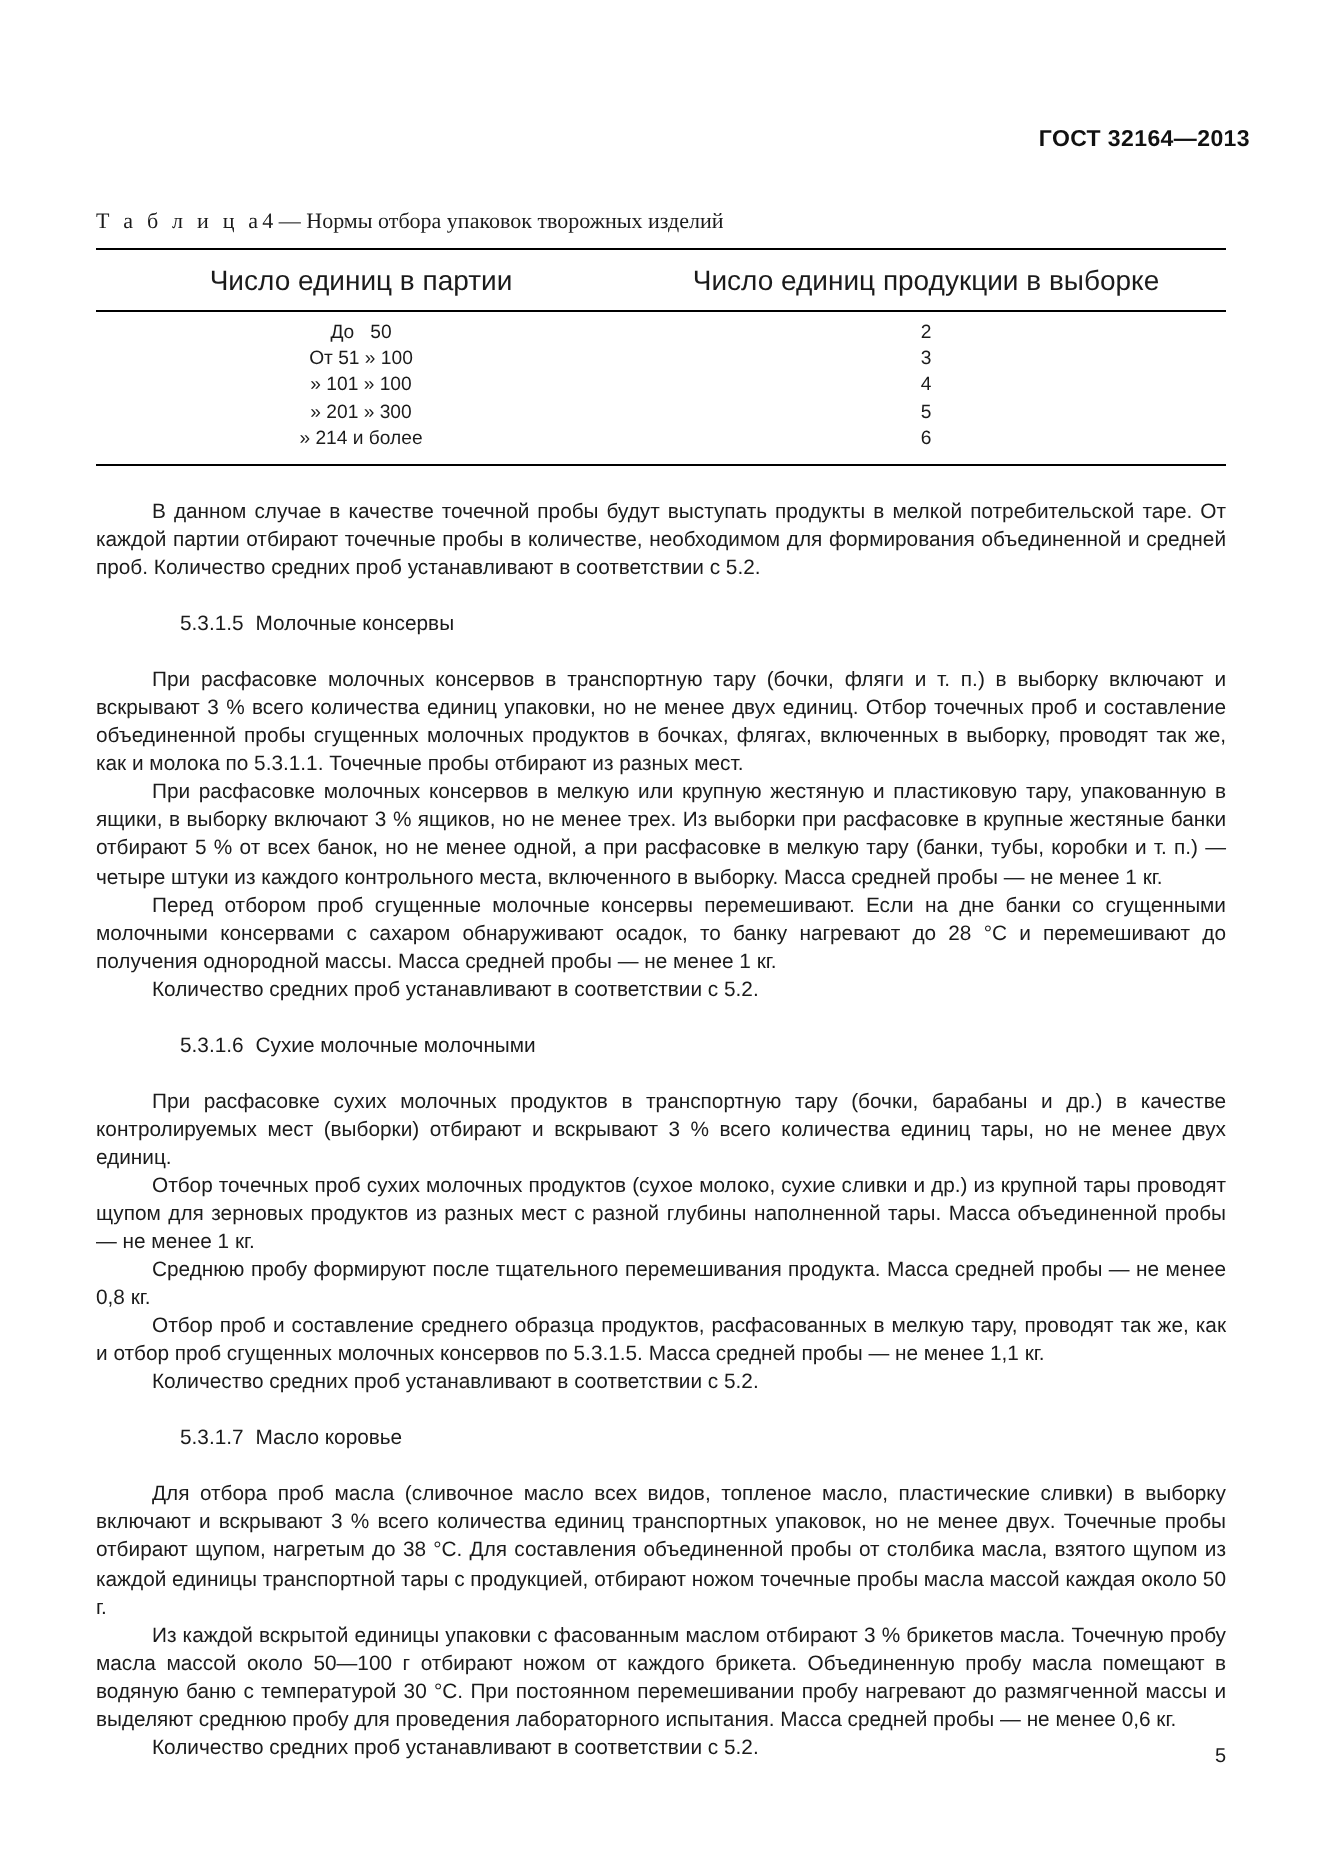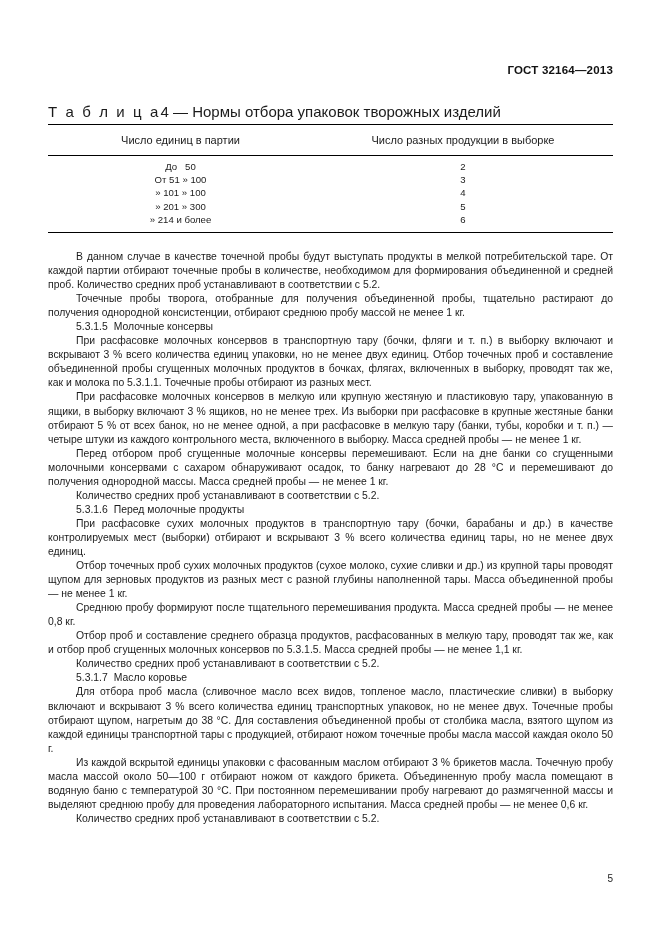--- a/index.html
+++ b/index.html
@@ -21,21 +21,21 @@
     left: 0; top: 0;
     width: 661px;
     height: 936px;
     overflow: hidden;
   }
 
   
   .page-header {
     position: absolute;
     left: 48px;
-    right: 48px;
+    right: 36px;
     top: 60px;
     height: 18px;
     text-align: right;
   }
   .page-header .doc-code {
     font-size: 11.5px;
     font-weight: bold;
     letter-spacing: 0.2px;
     color: #111;
     white-space: nowrap;
@@ -52,41 +52,42 @@
   p.para {
     margin: 0;
     font-size: 10.4px;
     line-height: 14.05px;
     text-align: justify;
     text-indent: 28px;
     color: #1b1b1b;
     hyphens: none;
   }
   p.clause {
-    margin: 0;
+    margin: 14px;
     font-size: 10.4px;
     line-height: 14.05px;
     text-indent: 28px;
     text-align: left;
     color: #1b1b1b;
   }
   .clause-num {
     white-space: nowrap;
   }
   .clause-title {
     margin-left: 6px;
   }
 
   
   .table-caption {
     margin: 15px 0 6px 0;
-    font-size: 15px;
+    font-size: 11px;
     line-height: 13px;
     color: #1b1b1b;
     white-space: nowrap;
+    font-family: Liberation Serif, serif;
   }
   .table-caption .tbl-word {
     letter-spacing: 2.1px;
   }
   .table-caption .tbl-num {
     letter-spacing: 0;
   }
 
   table.norm-table {
     border-collapse: collapse;
@@ -98,21 +99,21 @@
   table.norm-table td {
     border: 0;
     padding: 0;
     vertical-align: top;
   }
   table.norm-table thead th {
     border-top: 1.6px solid #000;
     border-bottom: 1.6px solid #000;
     height: 30px;
     font-weight: normal;
-    font-size: 11px;
+    font-size: 14px;
     vertical-align: middle;
     color: #1b1b1b;
   }
   table.norm-table tbody td {
     border-bottom: 1.6px solid #000;
     font-size: 9.6px;
     line-height: 13.2px;
     padding: 4px 0 6px 0;
     color: #1b1b1b;
   }
@@ -174,21 +175,21 @@
     </div>
 
     <table class="norm-table">
       <colgroup>
         <col style="width:265px">
         <col style="width:300px">
       </colgroup>
       <thead>
         <tr>
           <th class="col-left-edge">Число единиц в партии</th>
-          <th class="col-div col-right-edge">Число разных продукции в выборке</th>
+          <th class="col-div col-right-edge">Число единиц продукции в выборке</th>
         </tr>
       </thead>
       <tbody>
         <tr>
           <td class="col-left-edge">
             <ul class="range-list">
               <li>До   50</li>
               <li>От 51 » 100</li>
               <li>» 101 » 100</li>
               <li>» 201 » 300</li>
@@ -204,29 +205,28 @@
               <li>6</li>
             </ul>
           </td>
         </tr>
       </tbody>
     </table>
 
     <div class="gap-after-table"></div>
 
     <p class="para">В данном случае в качестве точечной пробы будут выступать продукты в мелкой потребительской таре. От каждой партии отбирают точечные пробы в количестве, необходимом для формирования объединенной и средней проб. Количество средних проб устанавливают в соответствии с 5.2.</p>
-    <p class="para">Точечные пробы творога, отобранные для получения объединенной пробы, тщательно растирают до получения однородной консистенции, отбирают среднюю пробу массой не менее 1 кг.</p>
 
     <p class="clause"><span class="clause-num">5.3.1.5</span><span class="clause-title">Молочные консервы</span></p>
     <p class="para">При расфасовке молочных консервов в транспортную тару (бочки, фляги и т. п.) в выборку включают и вскрывают 3 % всего количества единиц упаковки, но не менее двух единиц. Отбор точечных проб и составление объединенной пробы сгущенных молочных продуктов в бочках, флягах, включенных в выборку, проводят так же, как и молока по 5.3.1.1. Точечные пробы отбирают из разных мест.</p>
     <p class="para">При расфасовке молочных консервов в мелкую или крупную жестяную и пластиковую тару, упакованную в ящики, в выборку включают 3 % ящиков, но не менее трех. Из выборки при расфасовке в крупные жестяные банки отбирают 5 % от всех банок, но не менее одной, а при расфасовке в мелкую тару (банки, тубы, коробки и т. п.) — четыре штуки из каждого контрольного места, включенного в выборку. Масса средней пробы — не менее 1 кг.</p>
     <p class="para">Перед отбором проб сгущенные молочные консервы перемешивают. Если на дне банки со сгущенными молочными консервами с сахаром обнаруживают осадок, то банку нагревают до 28 °С и перемешивают до получения однородной массы. Масса средней пробы — не менее 1 кг.</p>
     <p class="para">Количество средних проб устанавливают в соответствии с 5.2.</p>
 
-    <p class="clause"><span class="clause-num">5.3.1.6</span><span class="clause-title">Перед молочные продукты</span></p>
+    <p class="clause"><span class="clause-num">5.3.1.6</span><span class="clause-title">Сухие молочные молочными</span></p>
     <p class="para">При расфасовке сухих молочных продуктов в транспортную тару (бочки, барабаны и др.) в качестве контролируемых мест (выборки) отбирают и вскрывают 3 % всего количества единиц тары, но не менее двух единиц.</p>
     <p class="para">Отбор точечных проб сухих молочных продуктов (сухое молоко, сухие сливки и др.) из крупной тары проводят щупом для зерновых продуктов из разных мест с разной глубины наполненной тары. Масса объединенной пробы — не менее 1 кг.</p>
     <p class="para">Среднюю пробу формируют после тщательного перемешивания продукта. Масса средней пробы — не менее 0,8 кг.</p>
     <p class="para">Отбор проб и составление среднего образца продуктов, расфасованных в мелкую тару, проводят так же, как и отбор проб сгущенных молочных консервов по 5.3.1.5. Масса средней пробы — не менее 1,1 кг.</p>
     <p class="para">Количество средних проб устанавливают в соответствии с 5.2.</p>
 
     <p class="clause"><span class="clause-num">5.3.1.7</span><span class="clause-title">Масло коровье</span></p>
     <p class="para">Для отбора проб масла (сливочное масло всех видов, топленое масло, пластические сливки) в выборку включают и вскрывают 3 % всего количества единиц транспортных упаковок, но не менее двух. Точечные пробы отбирают щупом, нагретым до 38 °С. Для составления объединенной пробы от столбика масла, взятого щупом из каждой единицы транспортной тары с продукцией, отбирают ножом точечные пробы масла массой каждая около 50 г.</p>
     <p class="para">Из каждой вскрытой единицы упаковки с фасованным маслом отбирают 3 % брикетов масла. Точечную пробу масла массой около 50—100 г отбирают ножом от каждого брикета. Объединенную пробу масла помещают в водяную баню с температурой 30 °С. При постоянном перемешивании пробу нагревают до размягченной массы и выделяют среднюю пробу для проведения лабораторного испытания. Масса средней пробы — не менее 0,6 кг.</p>
     <p class="para">Количество средних проб устанавливают в соответствии с 5.2.</p>

